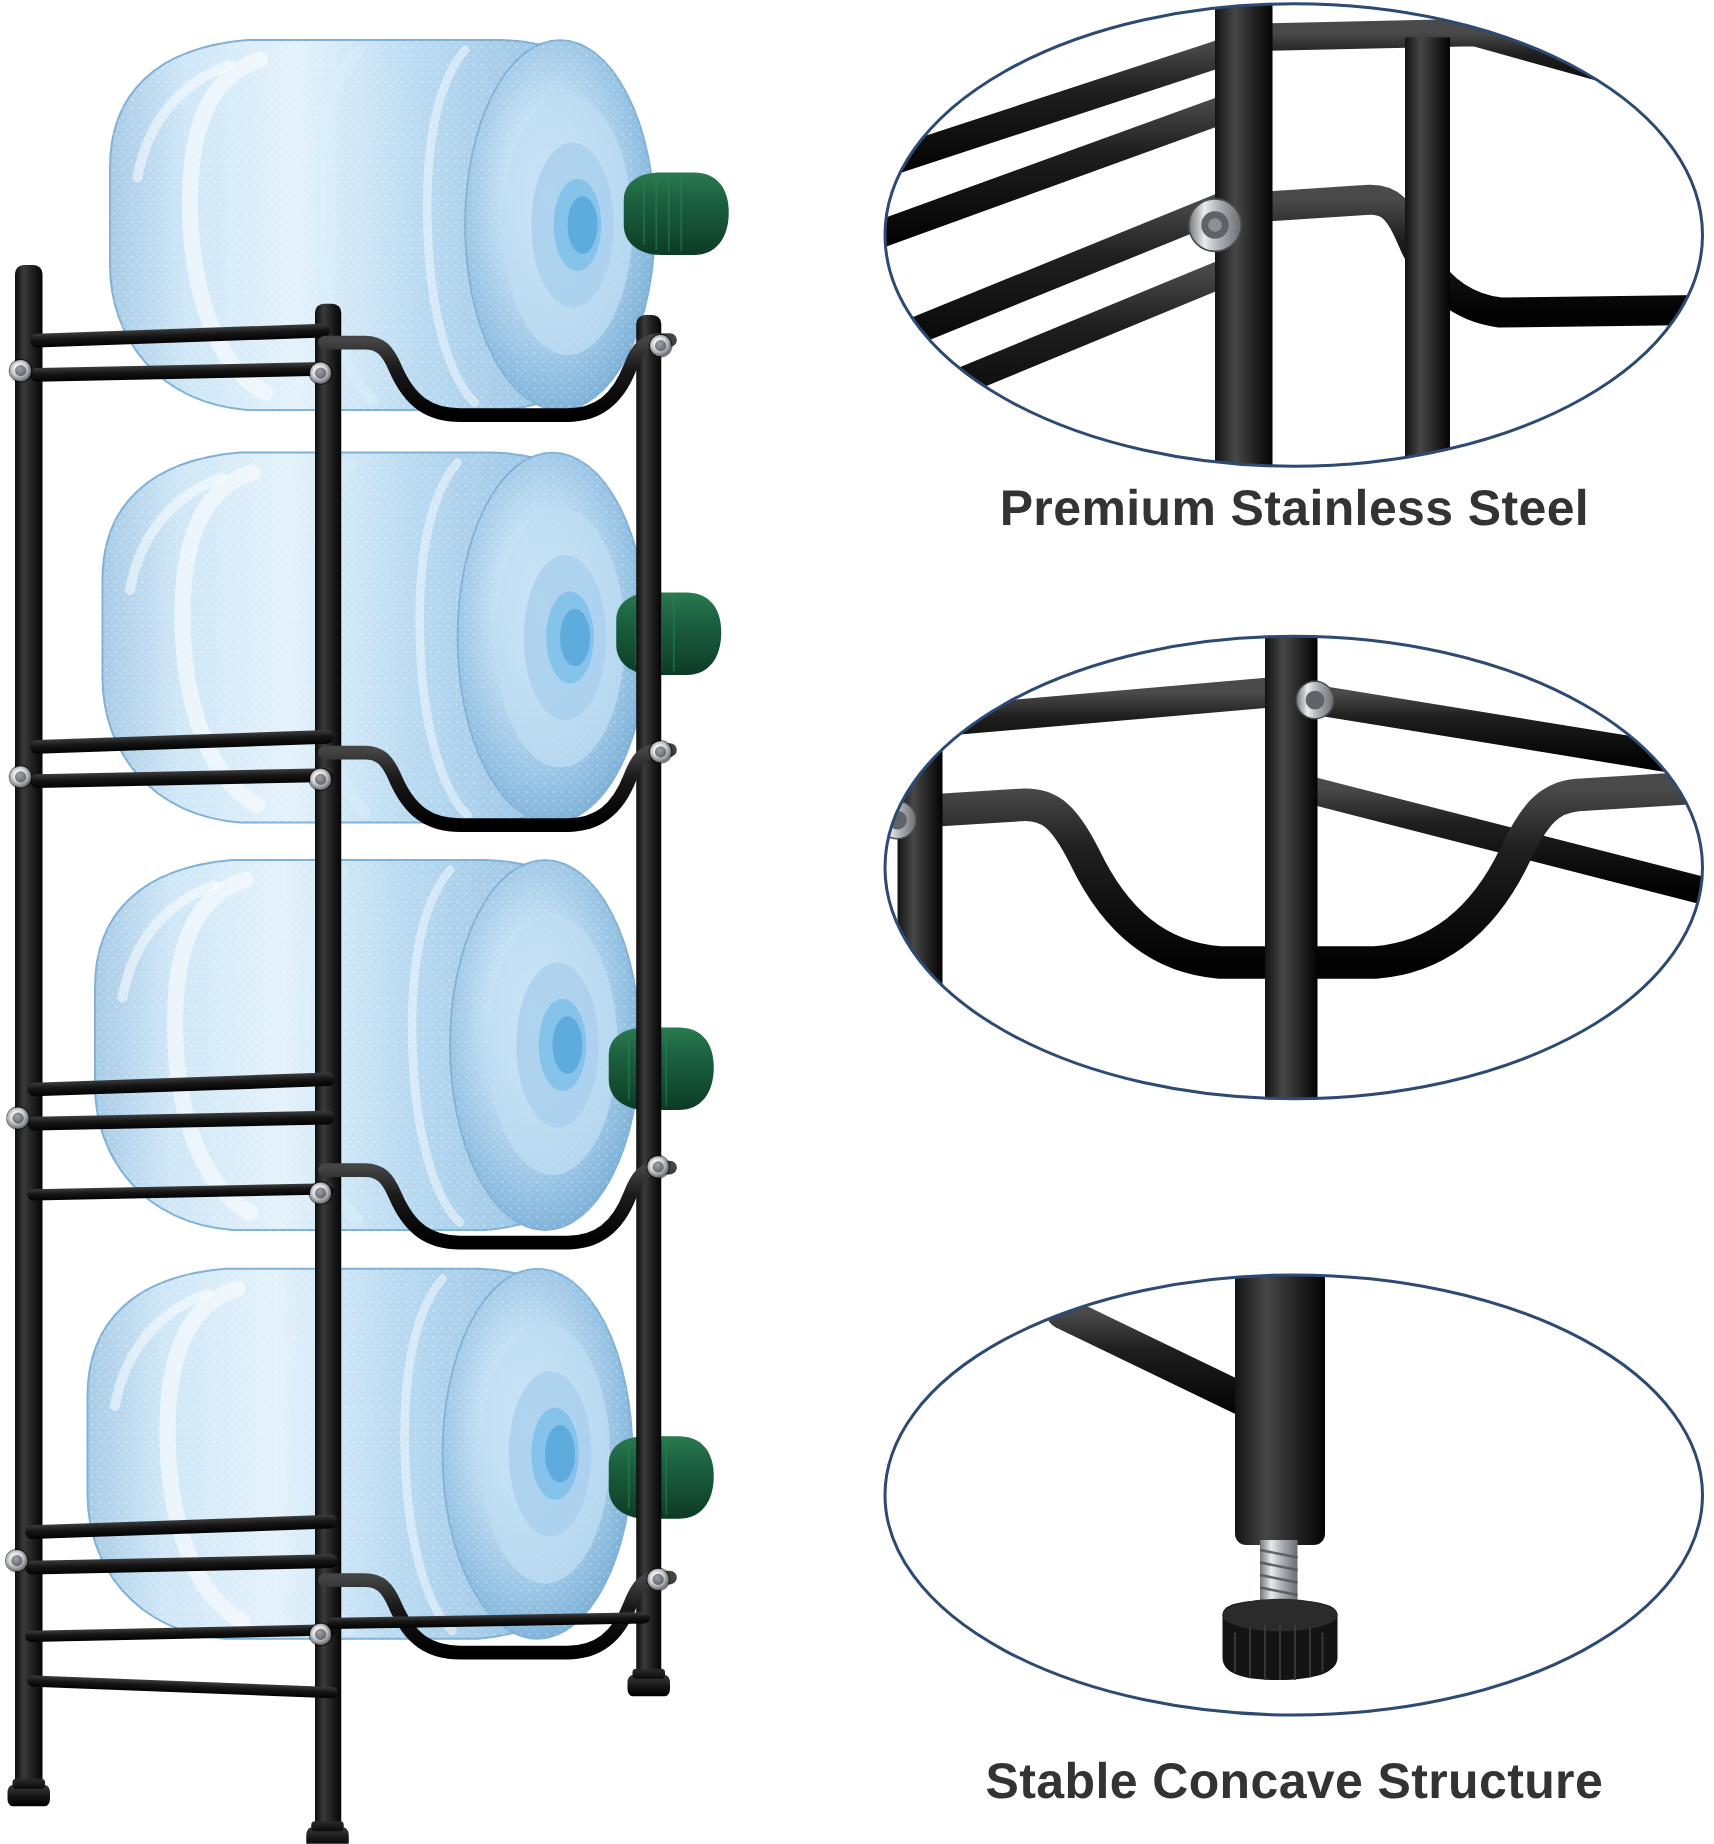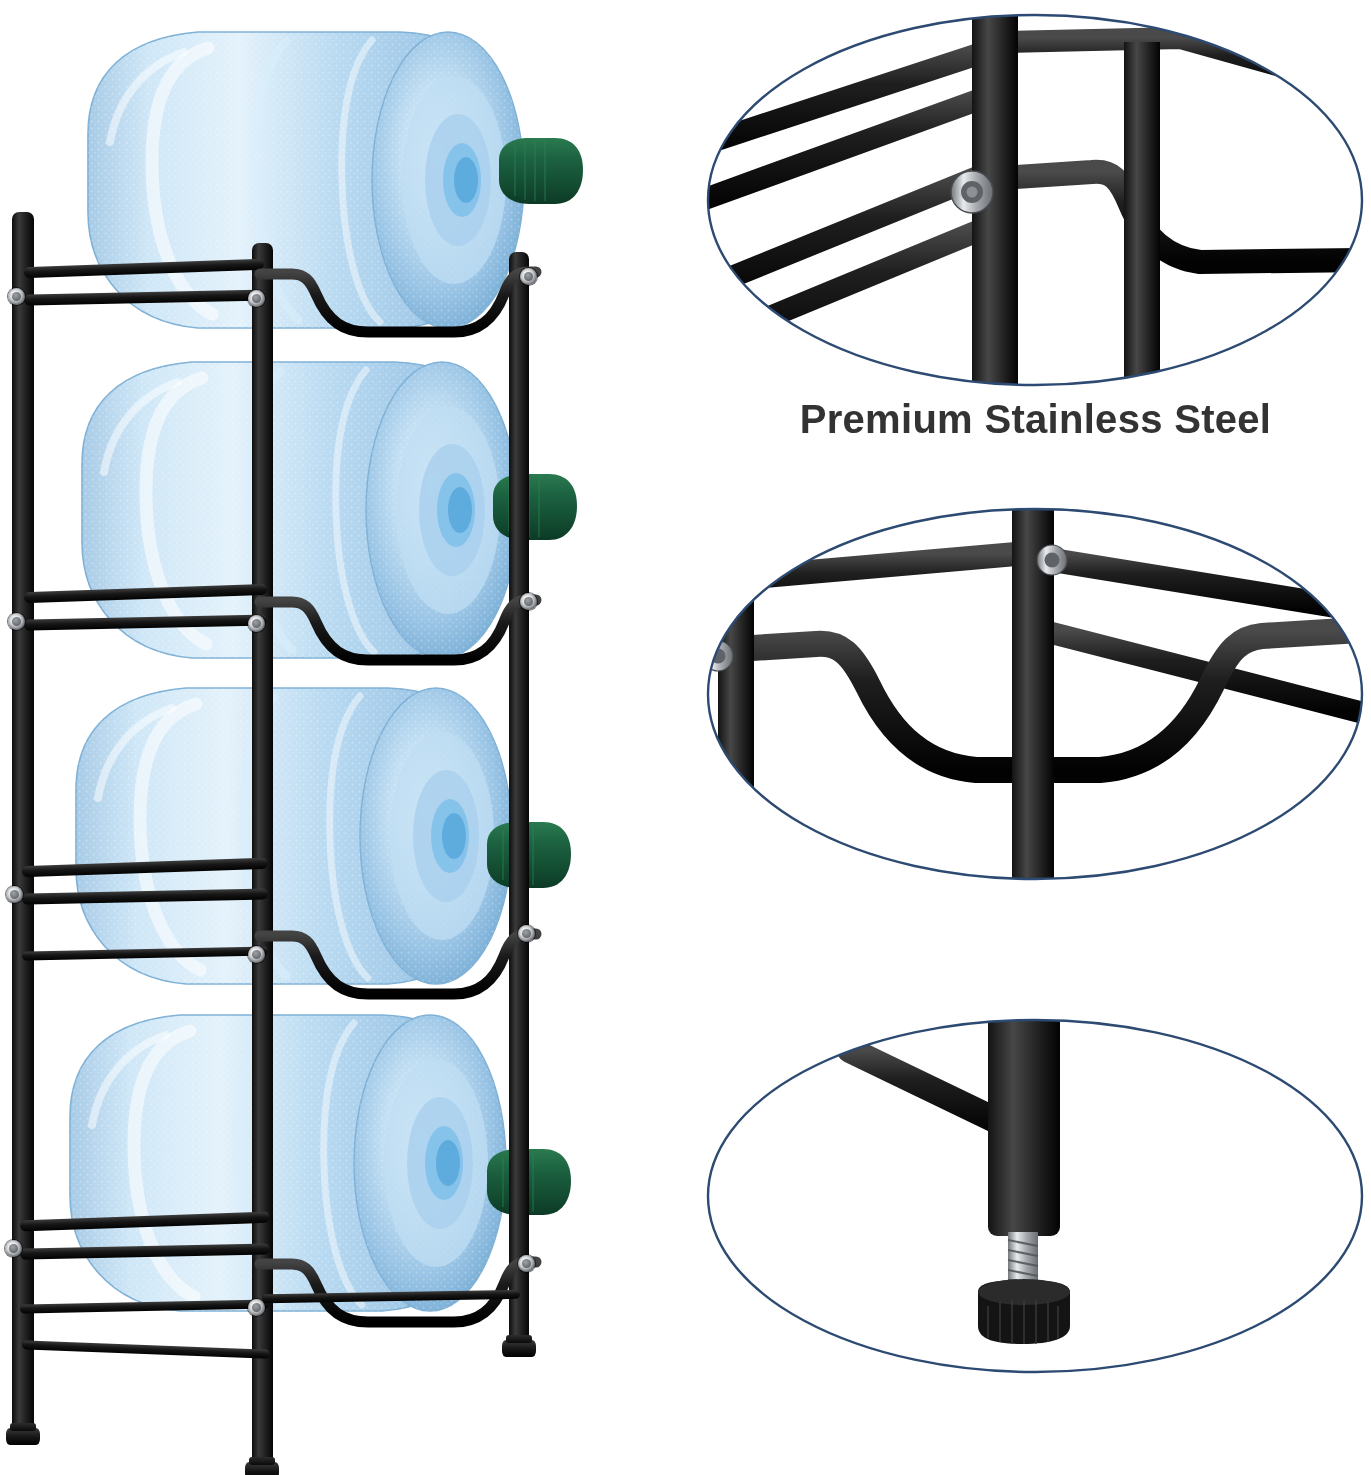--- a/index.html
+++ b/index.html
@@ -53,21 +53,21 @@
   .callout{position:relative;width:671px;}
   .callout svg{display:block;overflow:visible;}
 
   .feature-label{
     position:absolute;width:671px;text-align:center;
     font-family:"Liberation Sans", sans-serif;
     font-weight:bold;color:#333333;
     font-size:40px;letter-spacing:.3px;white-space:pre;
   }
 
-  .f1{top:12px;height:380px;}
+  .f1{top:0;height:380px;}
   .f1-label{top:385px;}
   .f2{top:498px;height:392px;}
   .f2-label{top:905px;}
   .f3{top:1000px;height:392px;}
 </style>
 </head>
 <body>
 
 <div class="page">
 
@@ -390,20 +390,21 @@
             <rect x="18" y="96" width="36" height="320" fill="url(#barGv)"></rect>
 
             <circle cx="352" cy="62" r="15" fill="url(#chromeG)" stroke="#4a4d51" stroke-width="1.2"></circle>
             <circle cx="352" cy="62" r="7.5" fill="#5f6367"></circle>
             <circle cx="18" cy="158" r="15" fill="url(#chromeG)" stroke="#4a4d51" stroke-width="1.2"></circle>
             <circle cx="18" cy="158" r="7.5" fill="#5f6367"></circle>
           </g>
           <ellipse cx="335" cy="196" rx="327" ry="185" fill="none" stroke="#2c4a72" stroke-width="2.4"></ellipse>
         </svg>
       </div>
+      <div class="feature-label f2-label">Stable Concave Structure</div>
     </div>
 
     <div class="feature f3">
       <div class="callout">
         <svg width="671" height="392" viewBox="0 0 671 392">
           <g clip-path="url(#clip3)">
 
             <path d="M150 50 L320 132" stroke="url(#barG)" stroke-width="26" fill="none" stroke-linecap="round"></path>
 
             <rect x="288" y="14" width="72" height="222" rx="9" fill="url(#barGv)"></rect>

